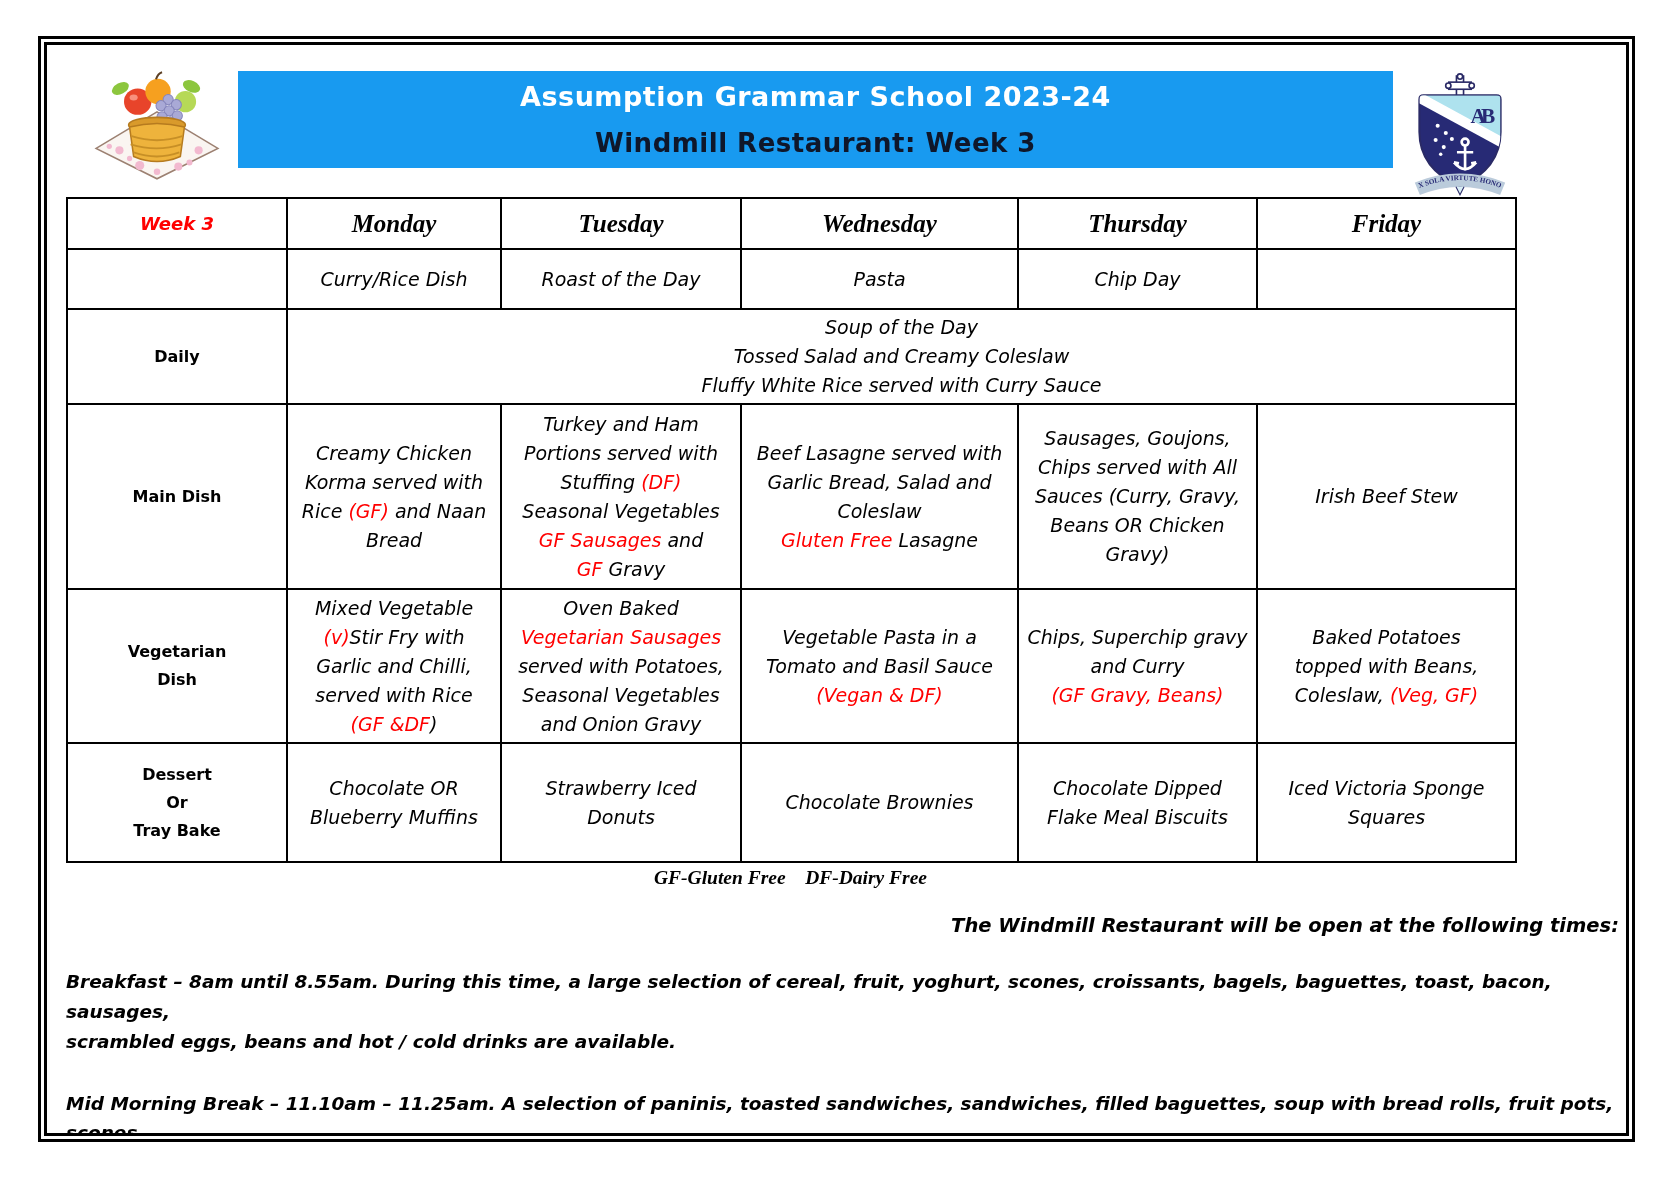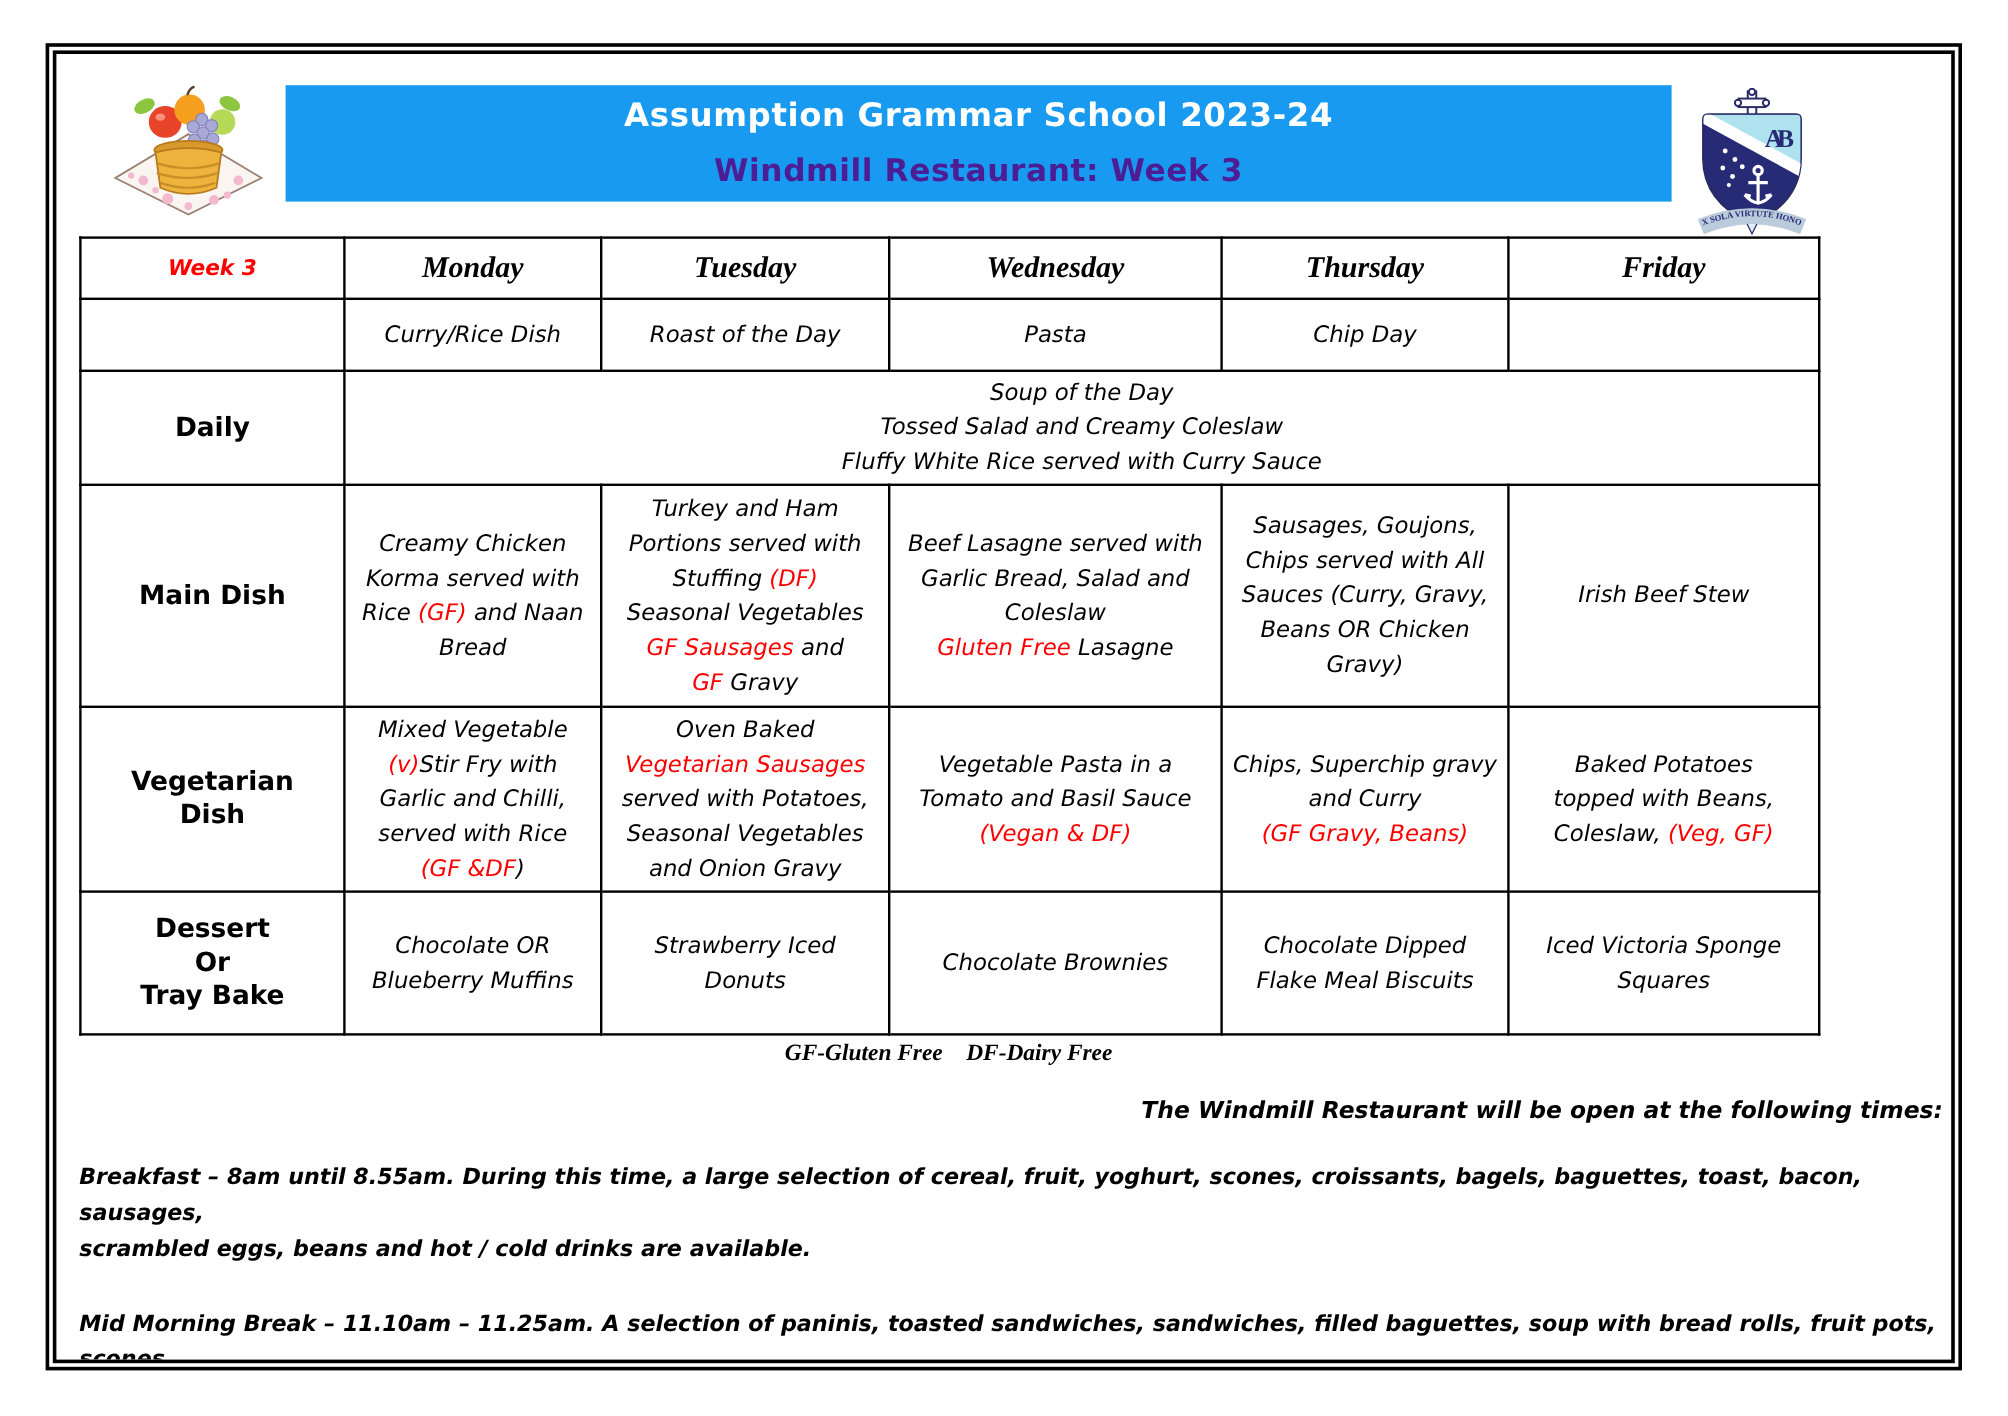--- a/index.html
+++ b/index.html
@@ -4,29 +4,29 @@
 <style>
   html,body{margin:0;padding:0;background:#ffffff;}
   body{width:1673px;height:1180px;position:relative;font-family:"DejaVu Sans",sans-serif;color:#000;}
   .frame-outer{position:absolute;left:38px;top:36px;width:1591px;height:1100px;border:3px solid #000;}
   .frame-inner{position:absolute;inset:3px;border:3px solid #000;overflow:hidden;background:#fff;}
   
   .fruit{position:absolute;left:44px;top:22px;width:132px;height:118px;}
   .banner{position:absolute;left:191px;top:26px;width:1155px;height:97px;background:var(--banner,#189af0);
           display:flex;flex-direction:column;justify-content:center;align-items:center;gap:16px;}
   .banner .t1{color:#fff;font-weight:bold;font-size:27px;letter-spacing:.5px;}
-  .banner .t2{color:#4c1d95;font-weight:bold;font-size:26px;letter-spacing:.5px;}
+  .banner .t2{color:#0f172a;font-weight:bold;font-size:26px;letter-spacing:.5px;}
   .crest{position:absolute;left:1362px;top:28px;width:102px;height:132px;}
   
   .menu-table{position:absolute;left:19px;top:152px;border-collapse:collapse;table-layout:fixed;}
   .menu-table td,.menu-table th{border:2px solid #000;text-align:center;vertical-align:middle;
         padding:2px 6px;white-space:pre-line;overflow:hidden;}
   .day-head{font-family:"Liberation Serif",serif;font-style:italic;font-weight:bold;font-size:25px;margin-top:40px;}
   .week-label{color:var(--red,#ff0000);font-weight:bold;font-style:italic;font-size:18px;}
-  .row-label{font-weight:bold;font-size:22px;line-height:28px;}
+  .row-label{font-weight:bold;font-size:16px;line-height:28px;}
   .cell{font-style:italic;font-size:19px;line-height:29px;}
   .theme{font-style:italic;font-size:19px;}
   .red{color:var(--red,#ff0000);}
   
   .footer{position:absolute;left:19px;top:822px;width:1553px;}
   .key-line{text-align:center;font-weight:bold;font-style:italic;font-size:19.5px;line-height:22px;width:1449px;font-family:Liberation Serif, serif;}
   .times-heading{margin-top:26px;text-align:right;font-weight:bold;font-style:italic;font-size:19.5px;line-height:22px;}
   .para{margin-top:30px;text-align:left;font-weight:bold;font-style:italic;font-size:18.5px;line-height:30px;white-space:pre-line;}
   .para.mid{margin-top:32px;line-height:29px;}
 </style>

